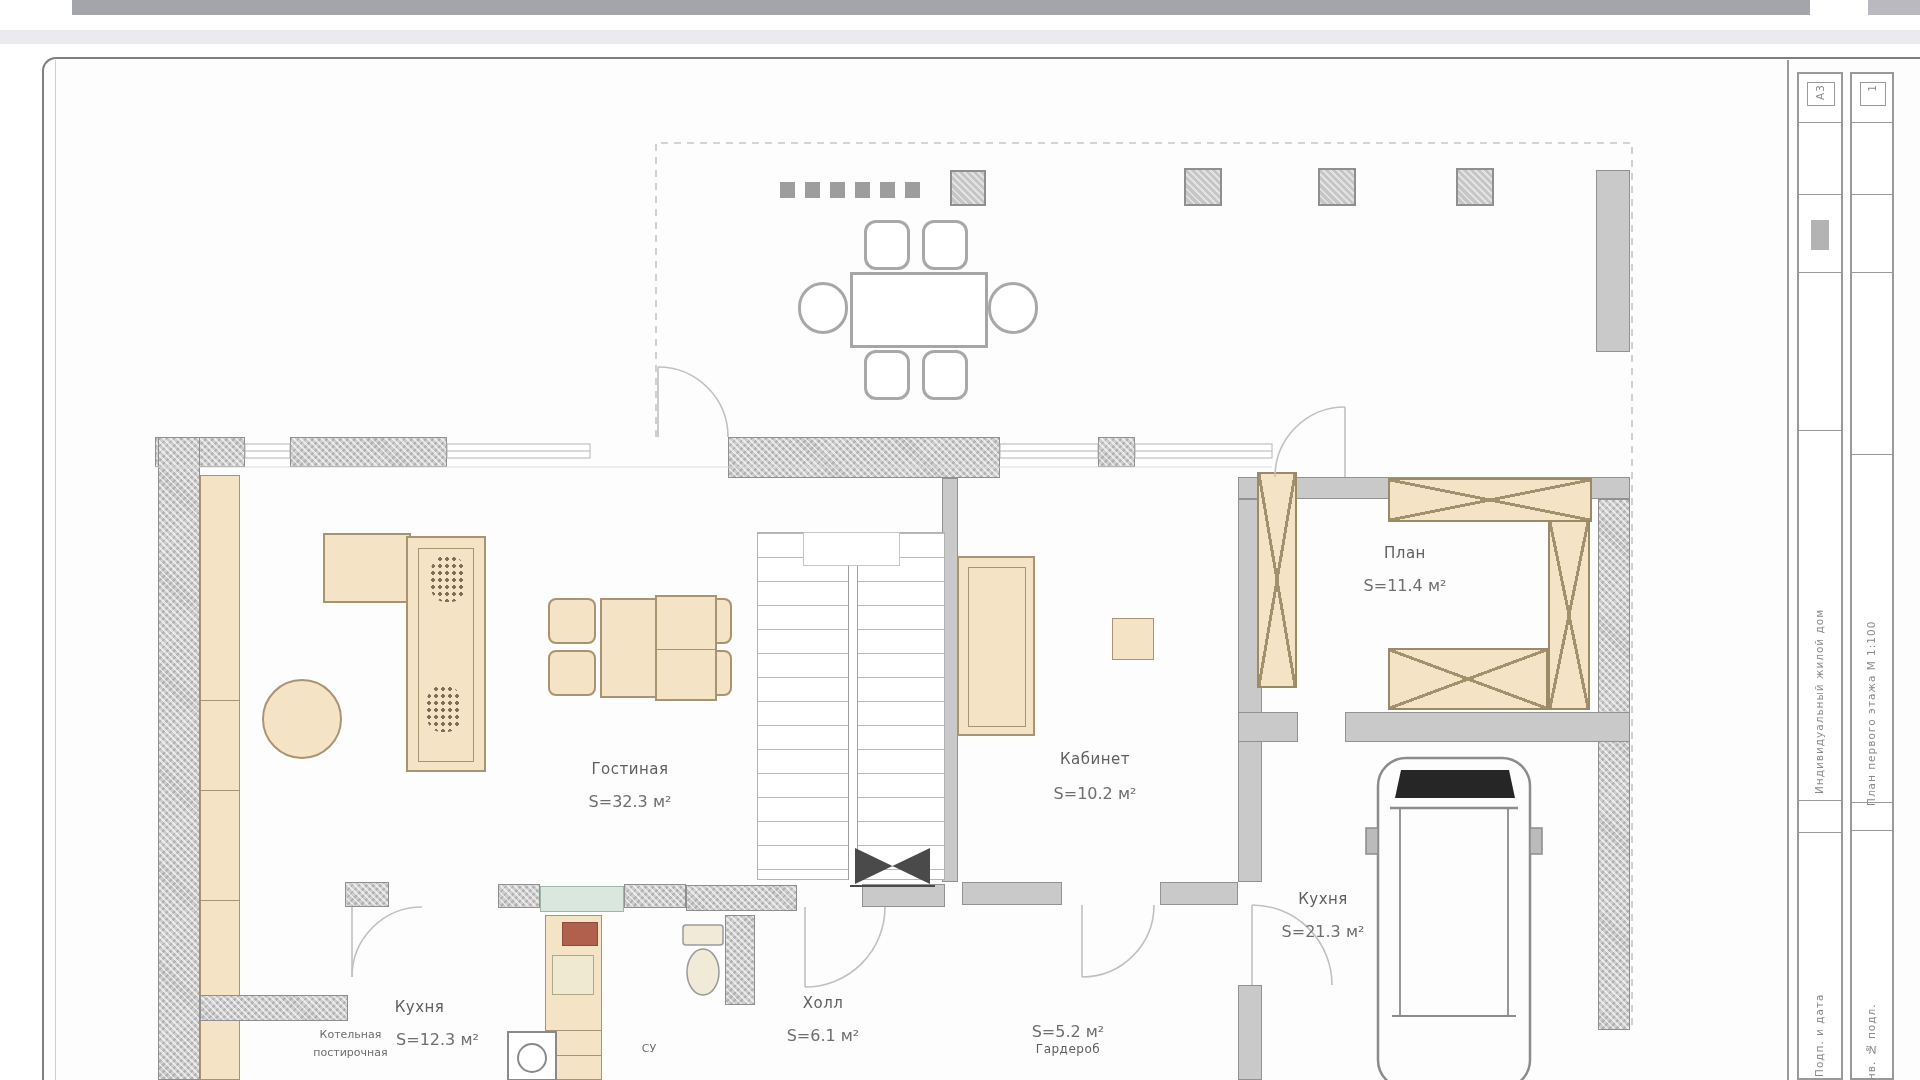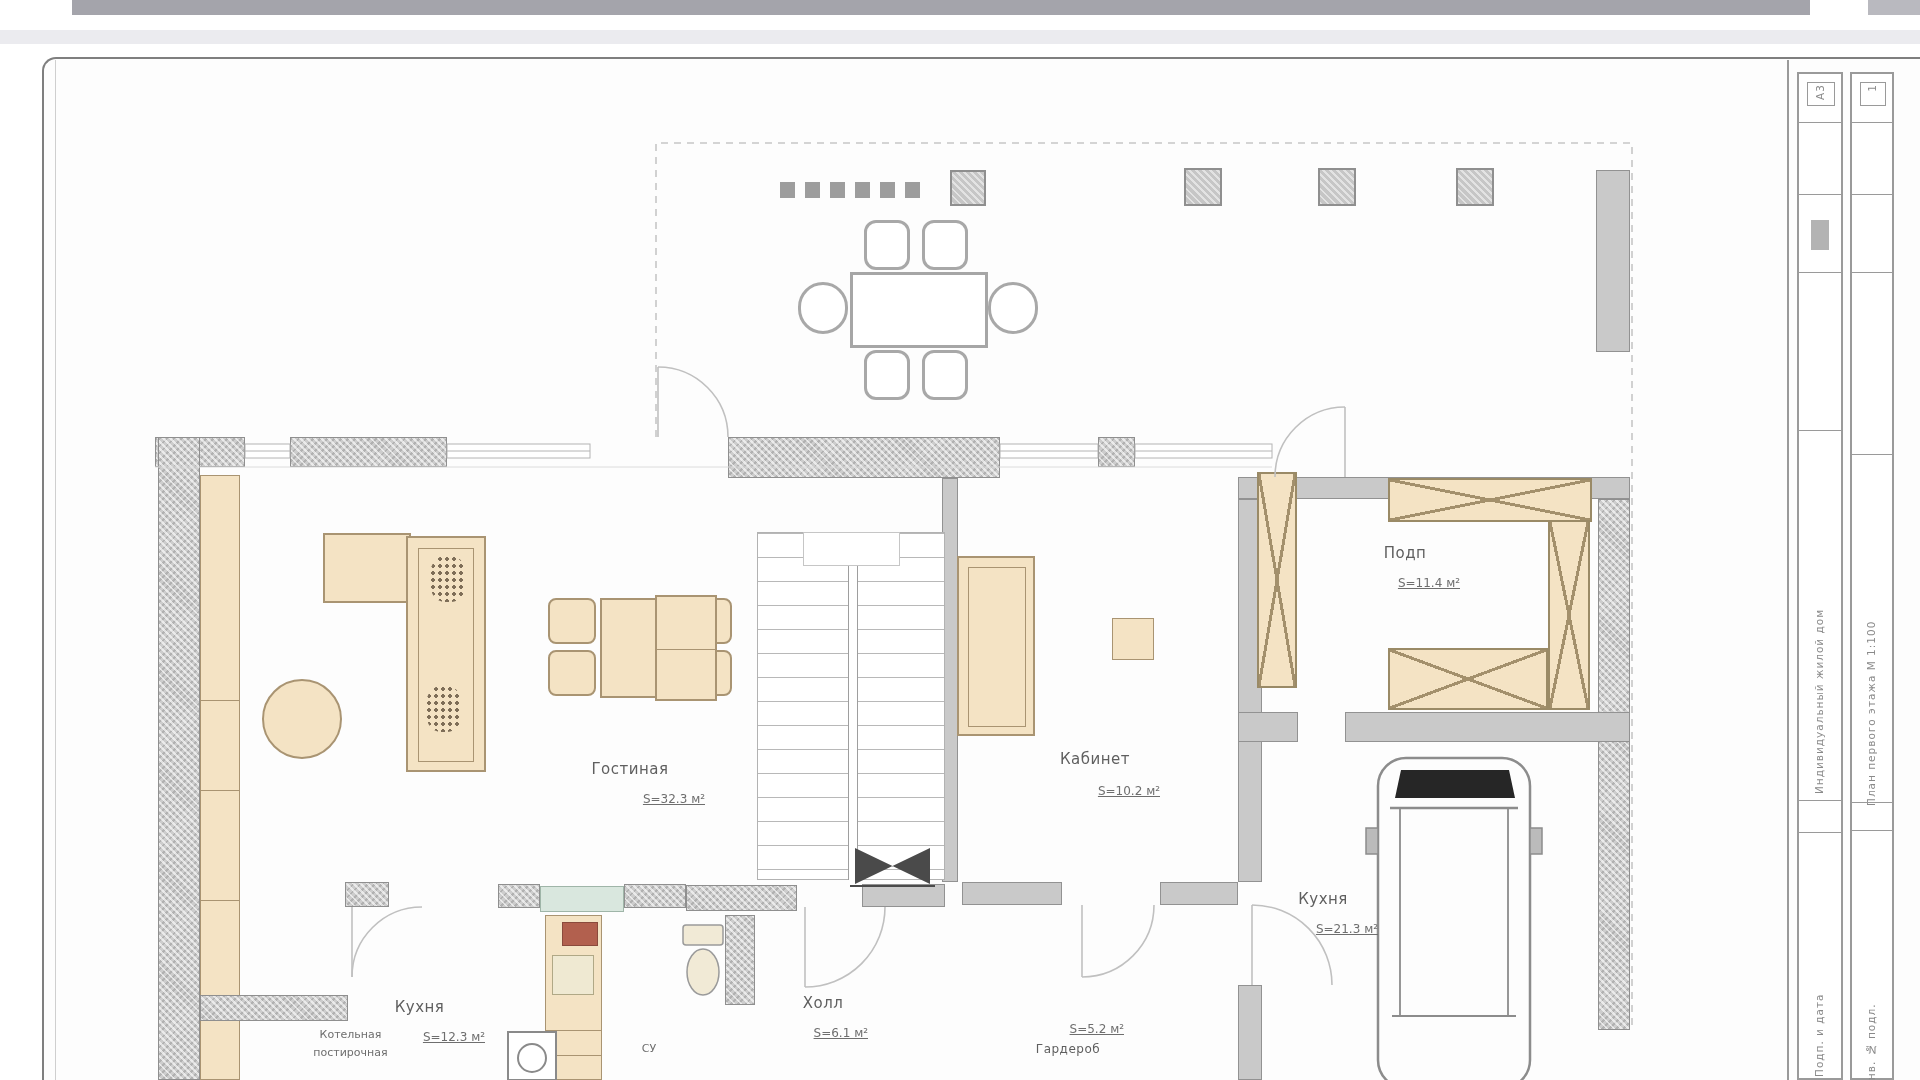--- a/index.html
+++ b/index.html
@@ -32,21 +32,21 @@
   .chair{background:#fff;border:3px solid #a8a8a8;border-radius:12px;box-sizing:border-box;}
   .tchair{background:#f4e3c4;border:2px solid #a99472;border-radius:8px;box-sizing:border-box;}
   .plant{background-image:radial-gradient(circle at 3px 3px, #6a5a46 1.6px, transparent 2px);
     background-size:7px 7px;opacity:.85;border-radius:40%;}
   
   .stairs{background:#fff;border:1px solid #b2b2b2;box-sizing:border-box;
     background-image:repeating-linear-gradient(to bottom, #b8b8b8 0 1px, transparent 1px 24px);}
   .stairmid{background:#fff;border-left:1px solid #9e9e9e;border-right:1px solid #9e9e9e;box-sizing:border-box;}
   
   .lbl{color:#5f5f5f;font-size:15px;text-align:center;white-space:nowrap;filter:blur(.45px);letter-spacing:.5px;}
-  .area{color:#6e6e6e;font-size:12px;text-align:right;white-space:nowrap;filter:blur(.5px);text-decoration:underline;}
+  .area{color:#6e6e6e;font-size:16px;text-align:center;white-space:nowrap;filter:blur(.5px);}
   .tiny{color:#6e6e6e;font-size:11px;text-align:center;white-space:nowrap;filter:blur(.5px);}
   
   .strip{background:#ffffff;border:2px solid #9a9a9a;box-sizing:border-box;}
   .hdiv{background:#9a9a9a;height:1px;}
   .vtext{writing-mode:vertical-rl;transform:rotate(180deg);color:#8a8a8a;font-size:10.5px;
     letter-spacing:1px;filter:blur(.7px);white-space:nowrap;}
   .teal{background:#d9e7de;border:1px solid #9fb5a8;box-sizing:border-box;}
   .stove{background:#b2604e;border:1px solid #8a4a3c;box-sizing:border-box;}
   .sink{background:#efe9d2;border:1px solid #b0a886;box-sizing:border-box;}
 </style>
@@ -233,21 +233,21 @@
     <rect x="1530" y="828" width="12" height="26" fill="#bbbbbb" stroke-width="1.5"></rect>
   </g>
 </svg>
 
 <div class="abs lbl" style="left:555px;top:760px;width:150px;">Гостиная</div>
 <div class="abs area" style="left:555px;top:792px;width:150px;">S=32.3 м²</div>
 
 <div class="abs lbl" style="left:1030px;top:750px;width:130px;">Кабинет</div>
 <div class="abs area" style="left:1030px;top:784px;width:130px;">S=10.2 м²</div>
 
-<div class="abs lbl" style="left:1350px;top:544px;width:110px;">Подп</div>
+<div class="abs lbl" style="left:1350px;top:544px;width:110px;">План</div>
 <div class="abs area" style="left:1350px;top:576px;width:110px;">S=11.4 м²</div>
 
 <div class="abs lbl" style="left:1268px;top:890px;width:110px;">Кухня</div>
 <div class="abs area" style="left:1268px;top:922px;width:110px;">S=21.3 м²</div>
 
 <div class="abs lbl" style="left:372px;top:998px;width:95px;">Кухня</div>
 <div class="abs area" style="left:390px;top:1030px;width:95px;">S=12.3 м²</div>
 
 <div class="abs lbl" style="left:778px;top:994px;width:90px;">Холл</div>
 <div class="abs area" style="left:778px;top:1026px;width:90px;">S=6.1 м²</div>

